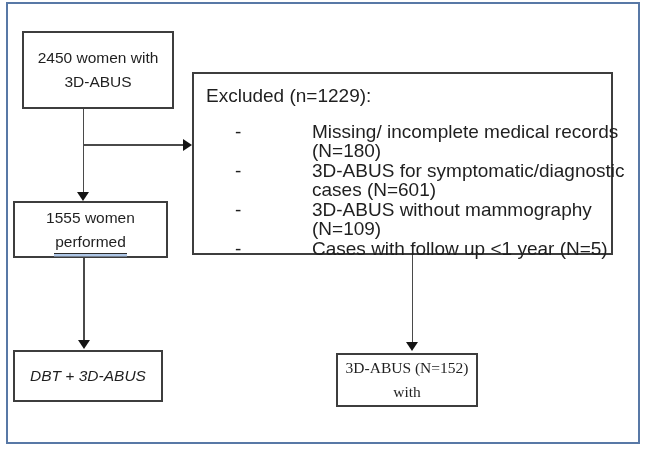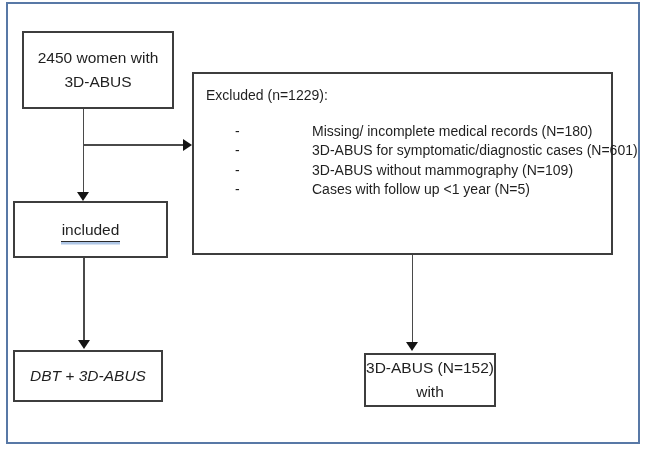--- a/index.html
+++ b/index.html
@@ -15,25 +15,25 @@
   }
   .box {
     position: absolute; box-sizing: border-box;
     border: 2px solid #3d3d3d; background: #ffffff;
     display: flex; flex-direction: column; justify-content: center; align-items: center;
     text-align: center; font-size: 15.5px; line-height: 24px;
   }
   .b-performed { left: 22px; top: 31px;  width: 152px; height: 78px; }
   .b-included  { left: 13px; top: 201px; width: 155px; height: 57px; }
   .b-dbt       { left: 13px; top: 350px; width: 150px; height: 52px; font-style: italic; }
-  .b-alone     { left: 364px; top: 353px; width: 132px; height: 54px; }
+  .b-alone     { left: 336px; top: 353px; width: 142px; height: 54px; font-family: Liberation Serif, serif; }
   .b-excluded  {
     left: 192px; top: 72px; width: 421px; height: 183px;
     justify-content: flex-start; align-items: flex-start; text-align: left;
-    padding: 10px 12px; line-height: 19.5px; font-size: 14px;
+    padding: 10px 12px; line-height: 19.5px; font-size: 19px;
   }
   .u {
     display: inline-block; line-height: 21px;
     border-bottom: 1.5px solid #2b2b2b;
     box-shadow: 0 2.5px 0 #aec6e6;
     padding: 0 1px 1px 1px;
   }
   .exc-title { margin: 2px 0 0 0; }
   .exc-list { margin-top: 16px; padding-left: 29px; }
   .exc-item { display: flex; align-items: flex-start; }
@@ -81,21 +81,22 @@
         <span class="exc-text">3D-ABUS without mammography (N=109)</span>
       </div>
       <div class="exc-item">
         <span class="exc-dash">-</span>
         <span class="exc-text">Cases with follow up &lt;1 year (N=5)</span>
       </div>
     </div>
   </div>
 
   <div class="box b-included">
-    <div><span class="u">included</span></div>
+    <div>1555 women</div>
+    <div><span class="u">performed</span></div>
   </div>
 
   <div class="box b-dbt">
     <div>DBT + 3D-ABUS</div>
   </div>
 
   <div class="box b-alone">
     <div>3D-ABUS (N=152)</div>
     <div>with</div>
   </div>

